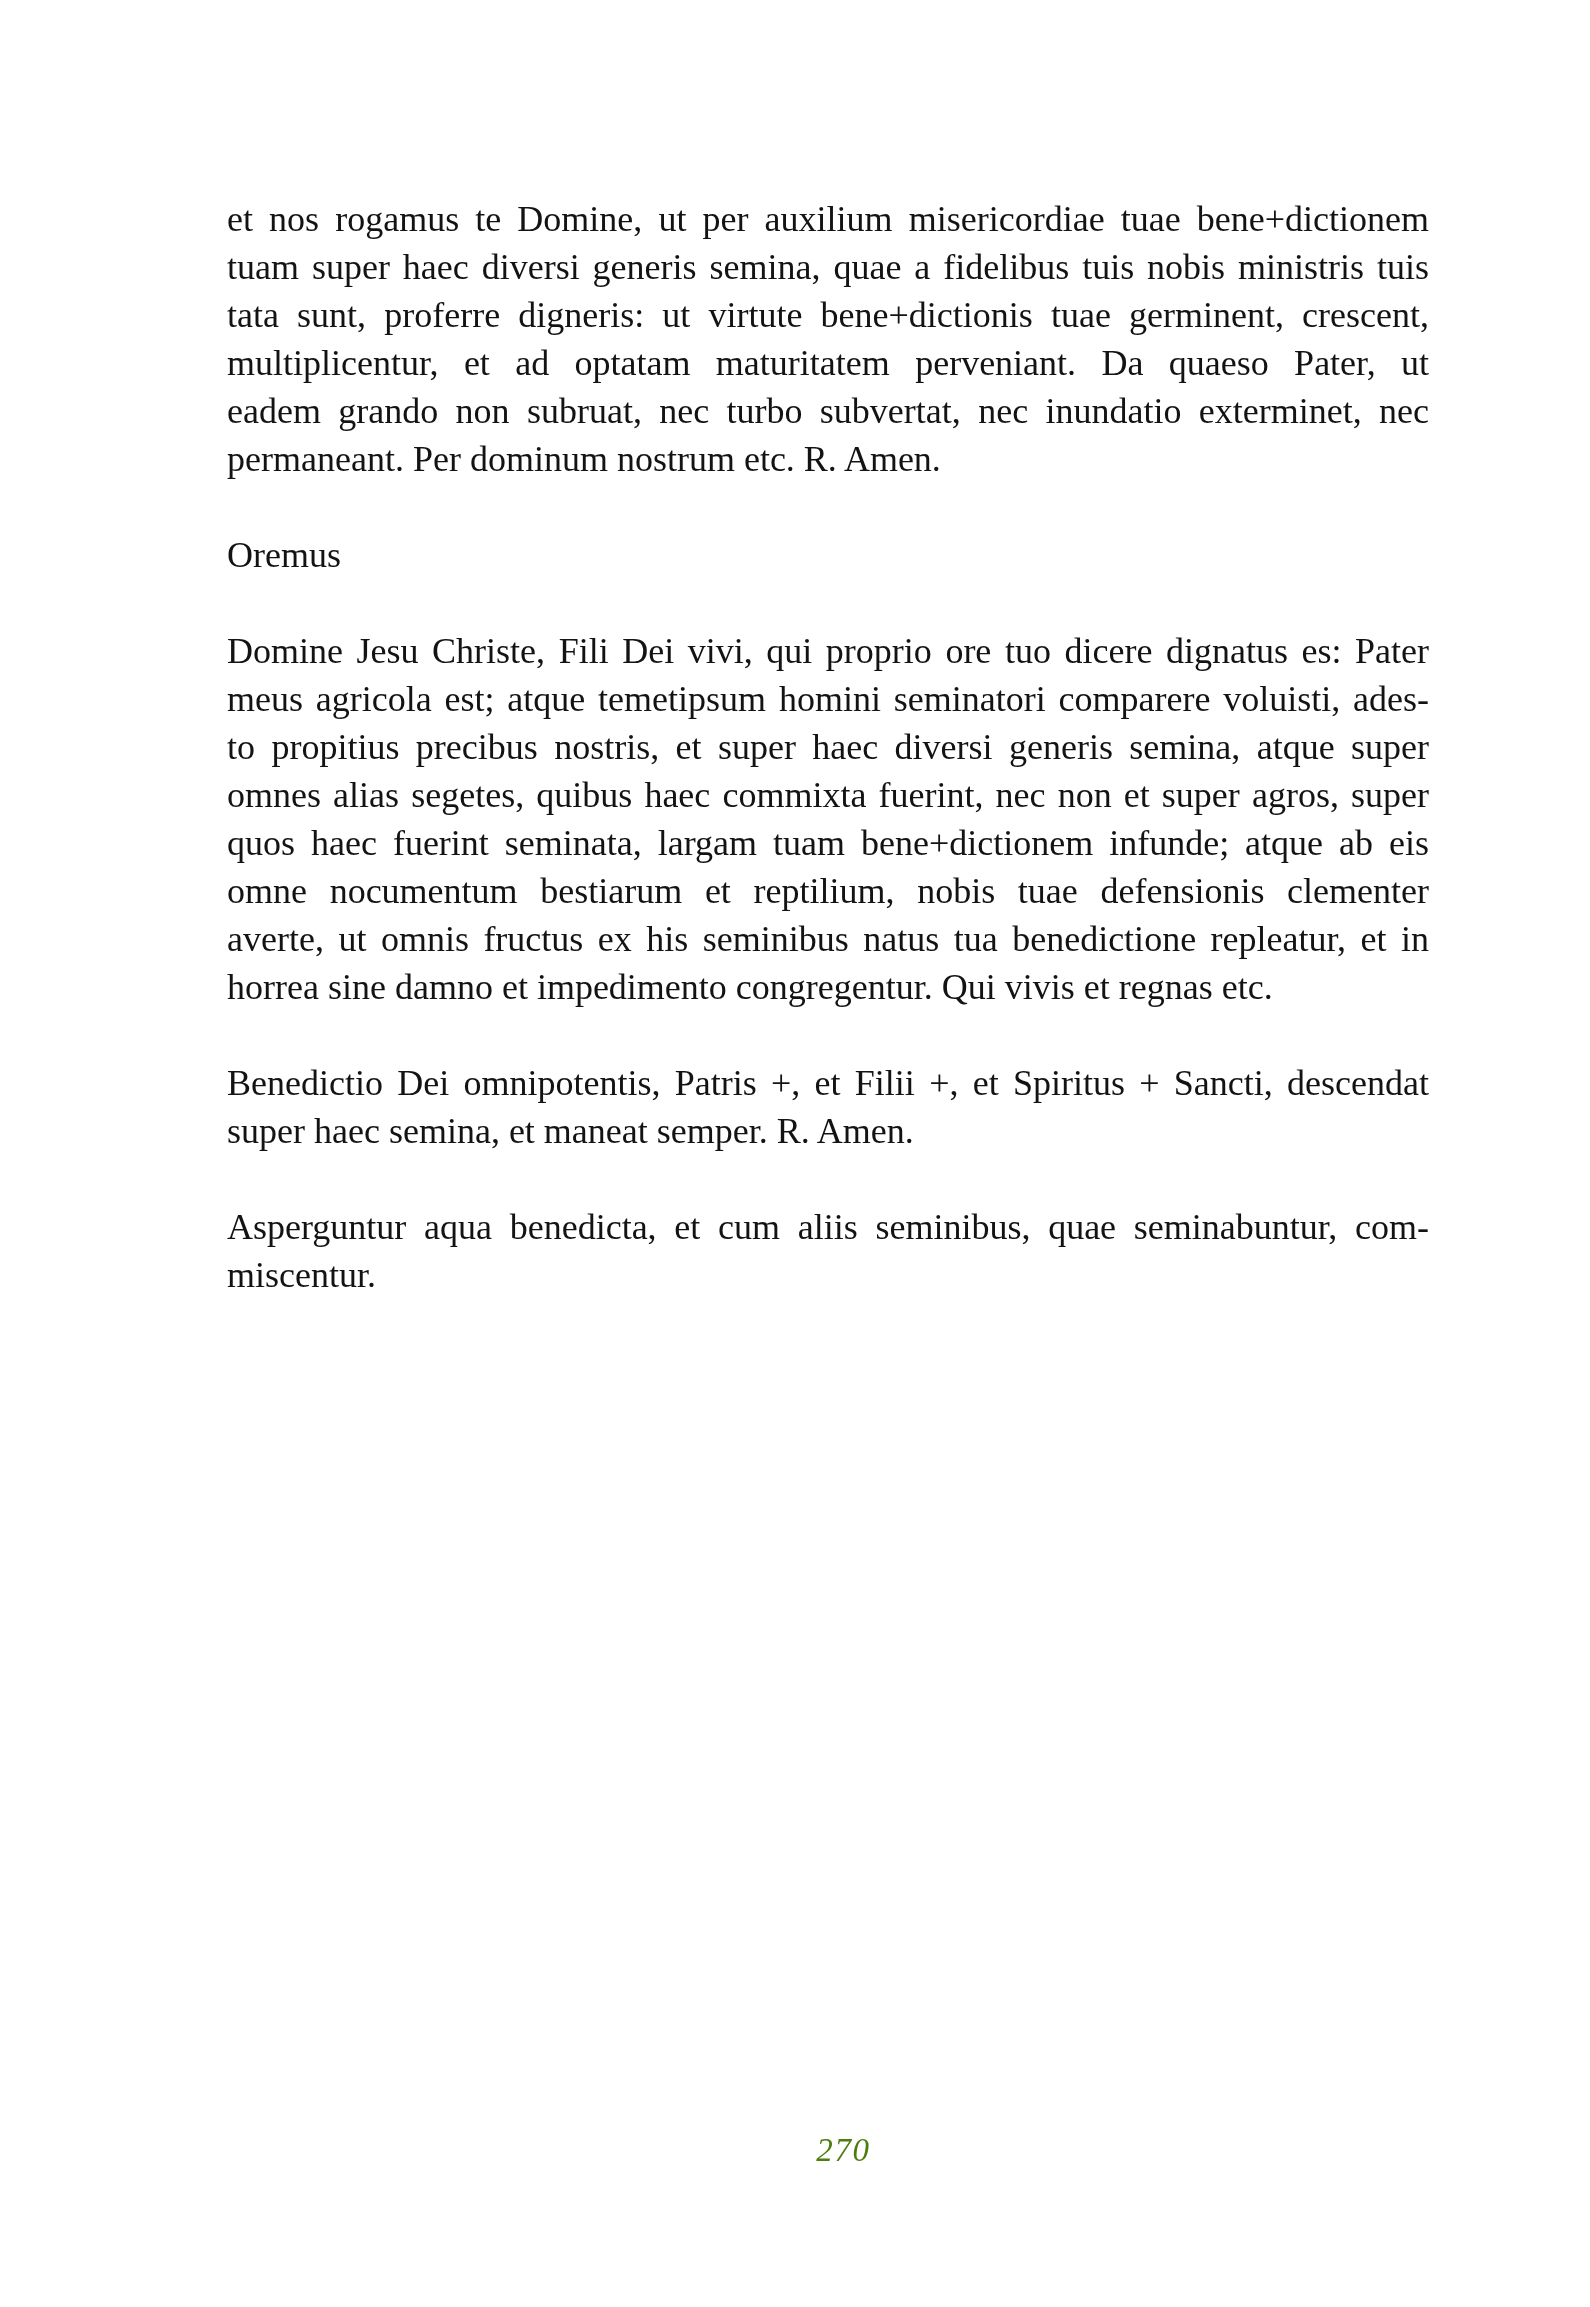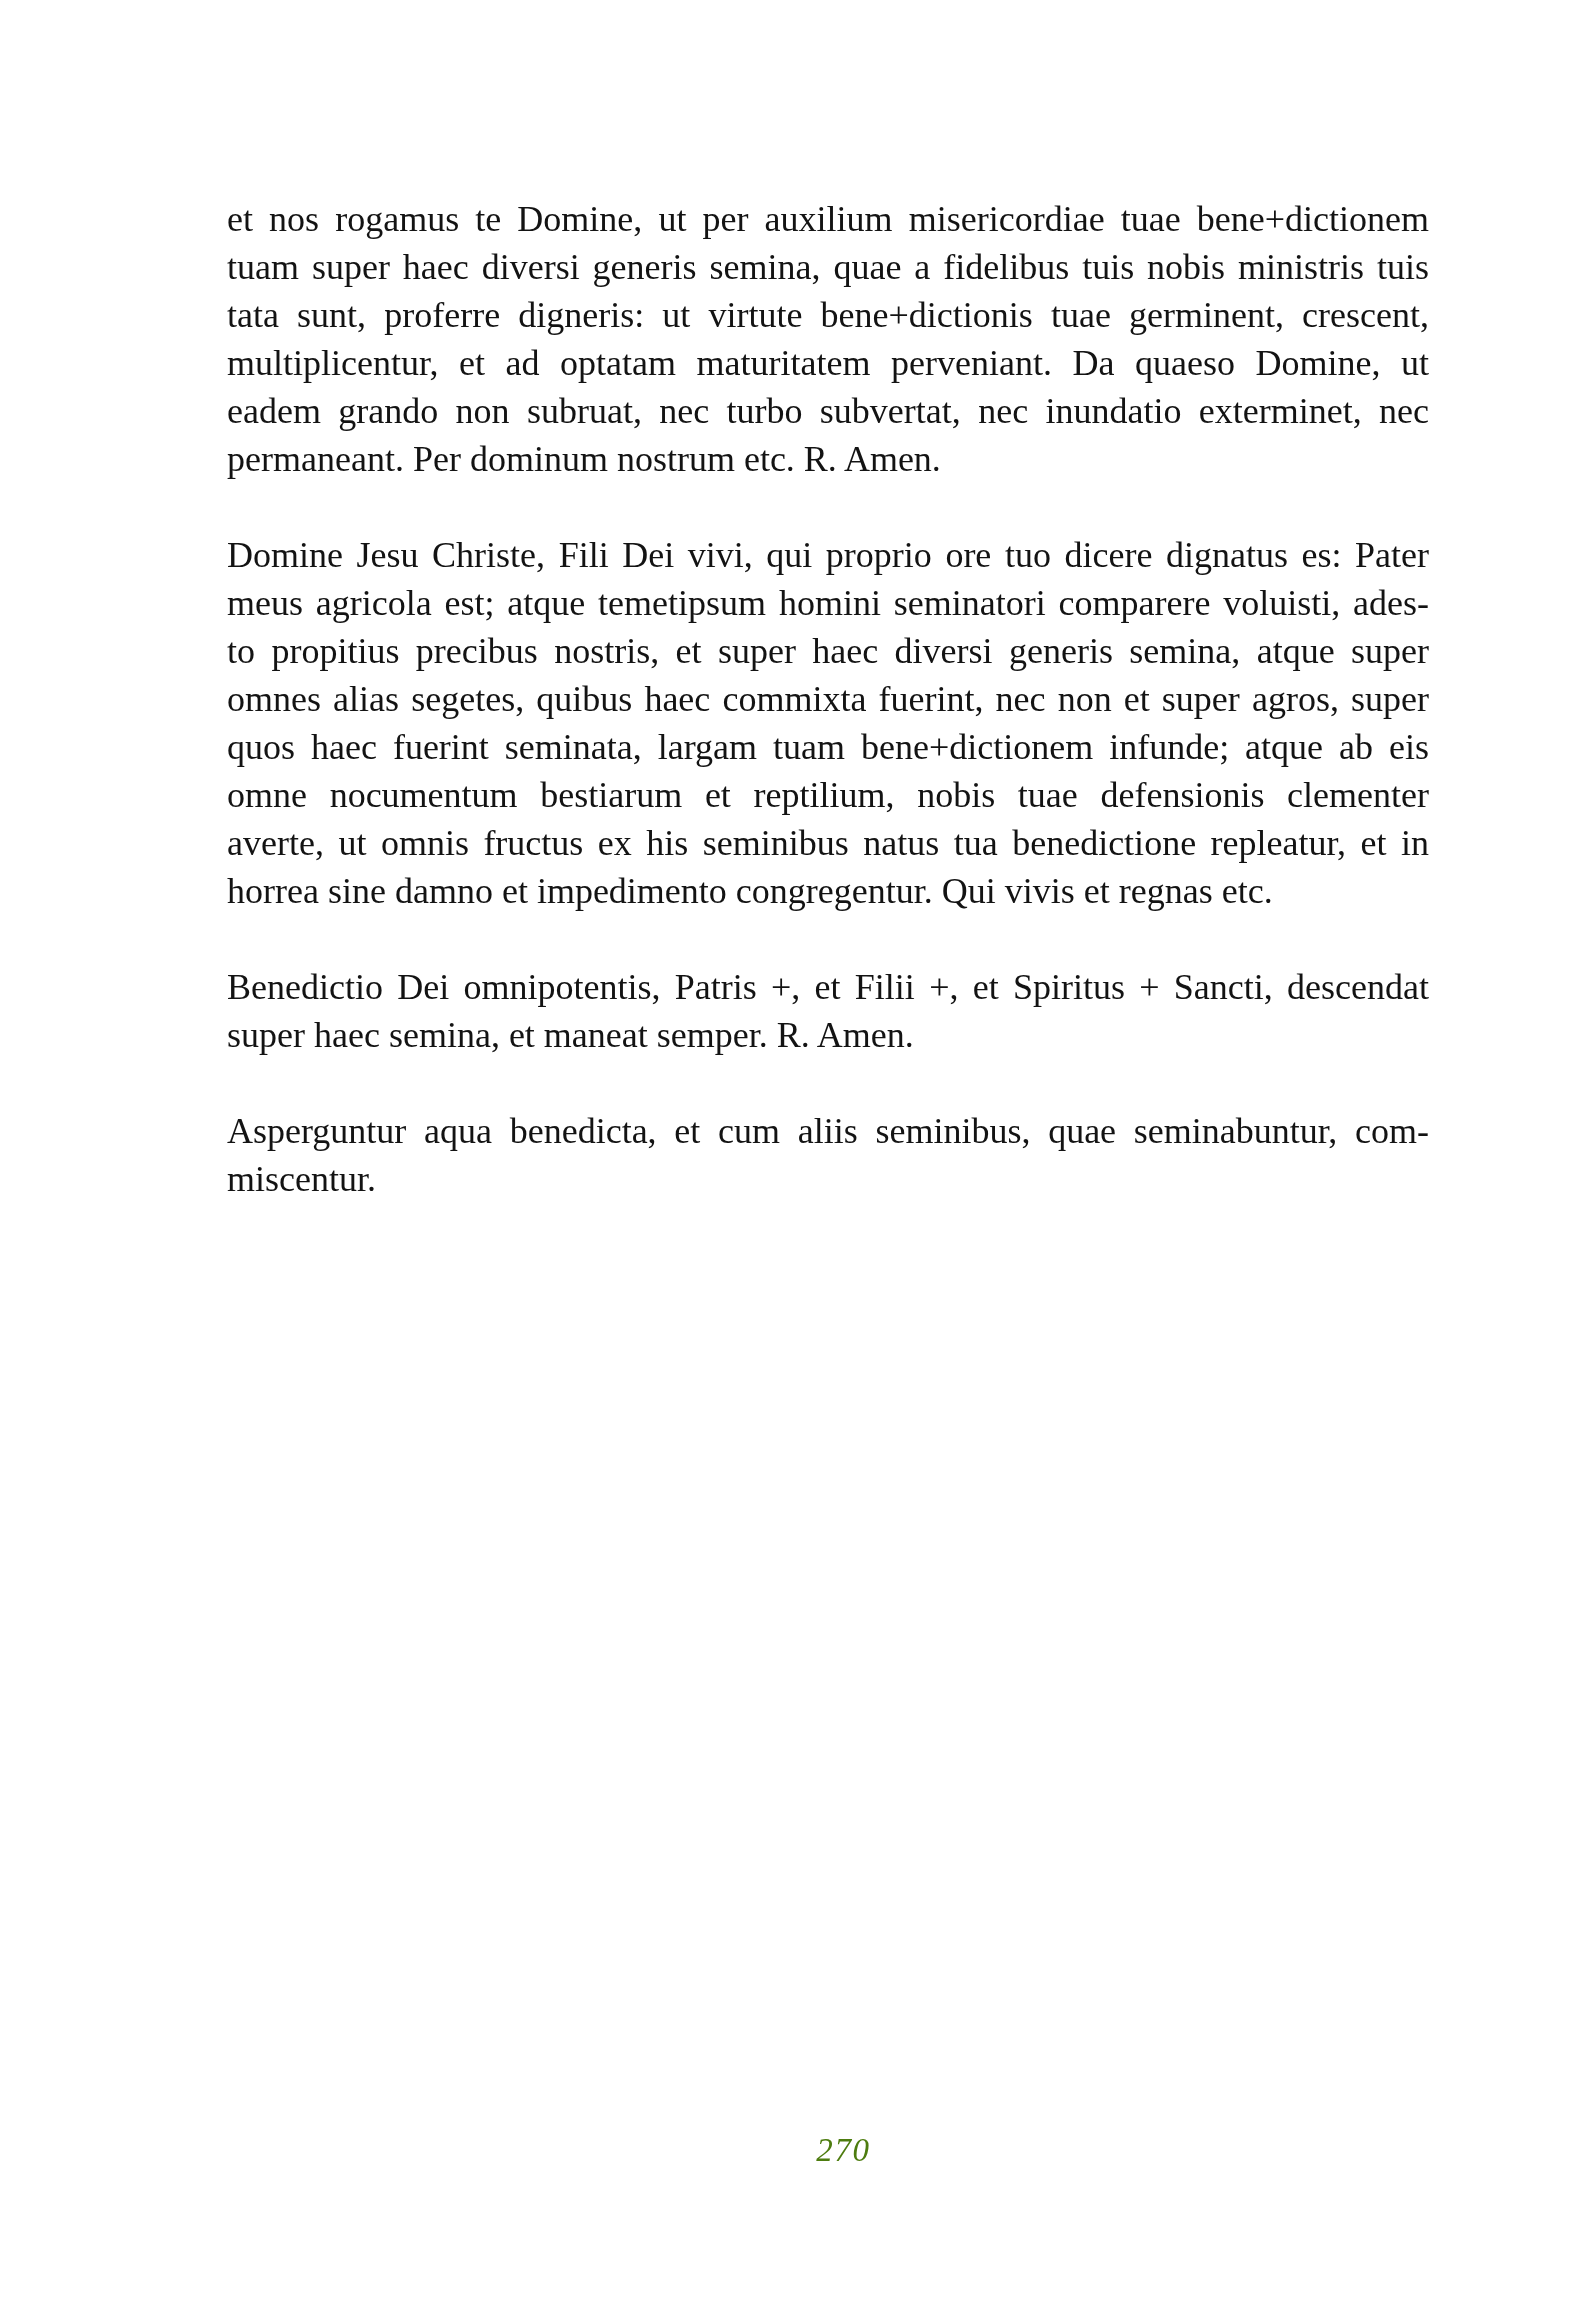--- a/index.html
+++ b/index.html
@@ -55,25 +55,28 @@
 <body>
 
 <div class="page">
 
   <main class="text-block">
 
     <div class="para">
       <div class="line j">et nos rogamus te Domine, ut per auxilium misericordiae tuae bene+dictionem</div>
       <div class="line j">tuam super haec diversi generis semina, quae a fidelibus tuis nobis ministris tuis</div>
       <div class="line j">tata sunt, proferre digneris: ut virtute bene+dictionis tuae germinent, crescent,</div>
-      <div class="line j">multiplicentur, et ad optatam maturitatem perveniant. Da quaeso Domine, ut</div>
+      <div class="line j">multiplicentur, et ad optatam maturitatem perveniant. Da quaeso Pater, ut</div>
       <div class="line j">eadem grando non subruat, nec turbo subvertat, nec inundatio exterminet, nec</div>
       <div class="line">permaneant. Per dominum nostrum etc. R. Amen.</div>
     </div>
 
+    <div class="para">
+      <div class="line">Oremus</div>
+    </div>
 
     <div class="para">
       <div class="line j">Domine Jesu Christe, Fili Dei vivi, qui proprio ore tuo dicere dignatus es: Pater</div>
       <div class="line j">meus agricola est; atque temetipsum homini seminatori comparere voluisti, ades-</div>
       <div class="line j">to propitius precibus nostris, et super haec diversi generis semina, atque super</div>
       <div class="line j">omnes alias segetes, quibus haec commixta fuerint, nec non et super agros, super</div>
       <div class="line j">quos haec fuerint seminata, largam tuam bene+dictionem infunde; atque ab eis</div>
       <div class="line j">omne nocumentum bestiarum et reptilium, nobis tuae defensionis clementer</div>
       <div class="line j">averte, ut omnis fructus ex his seminibus natus tua benedictione repleatur, et in</div>
       <div class="line">horrea sine damno et impedimento congregentur. Qui vivis et regnas etc.</div>

